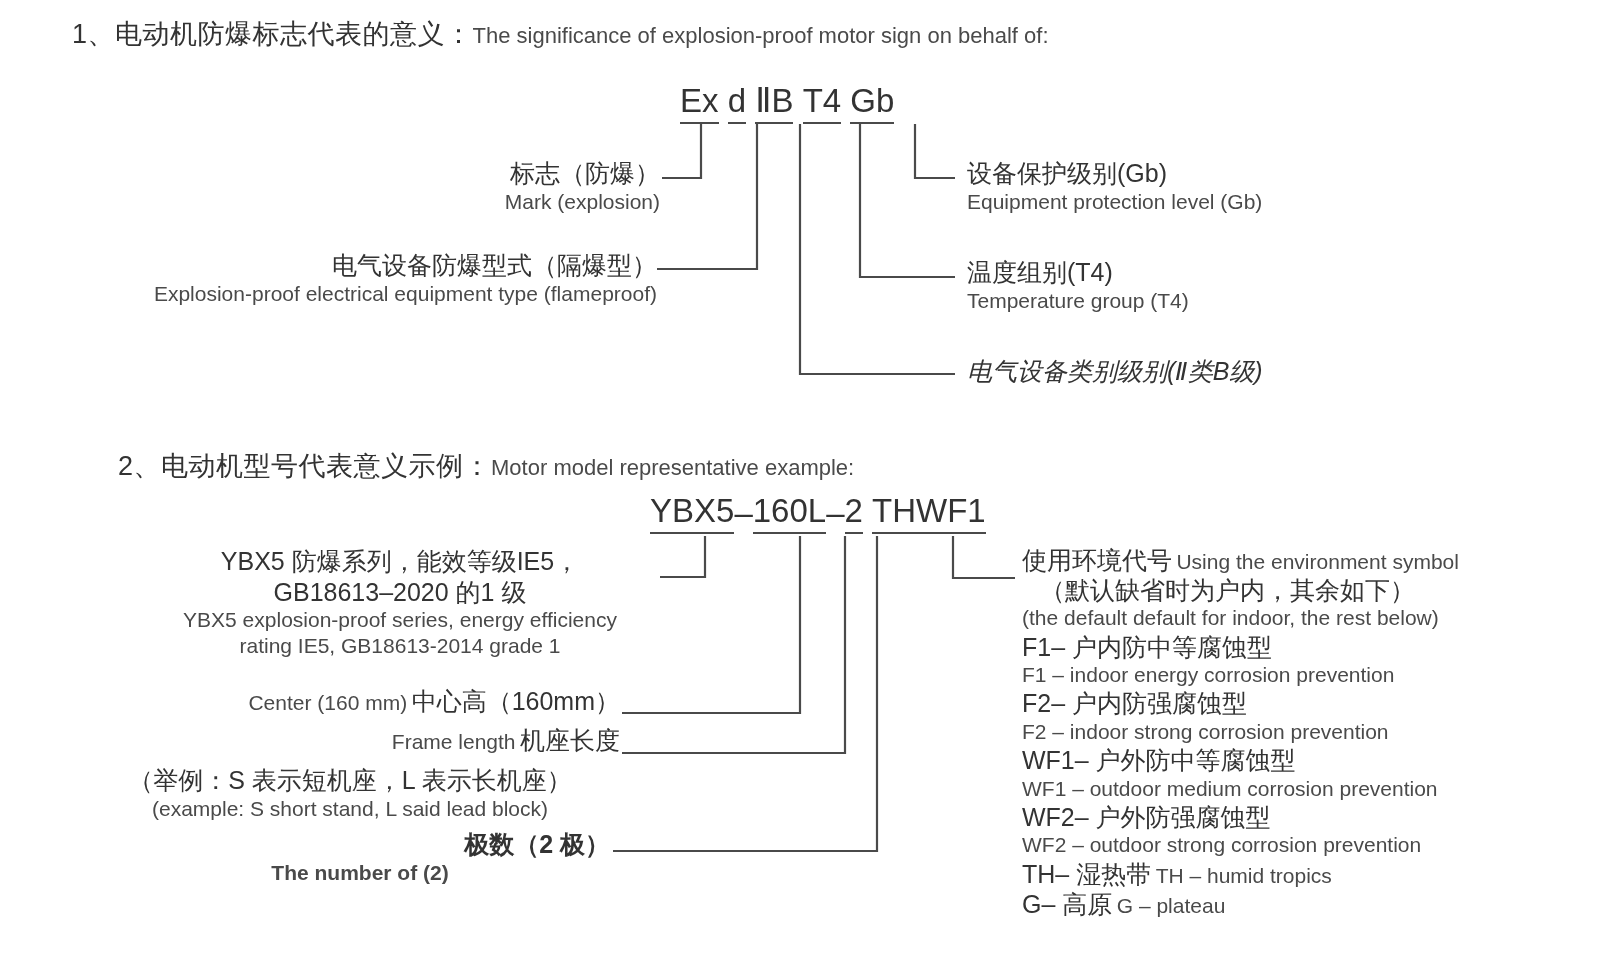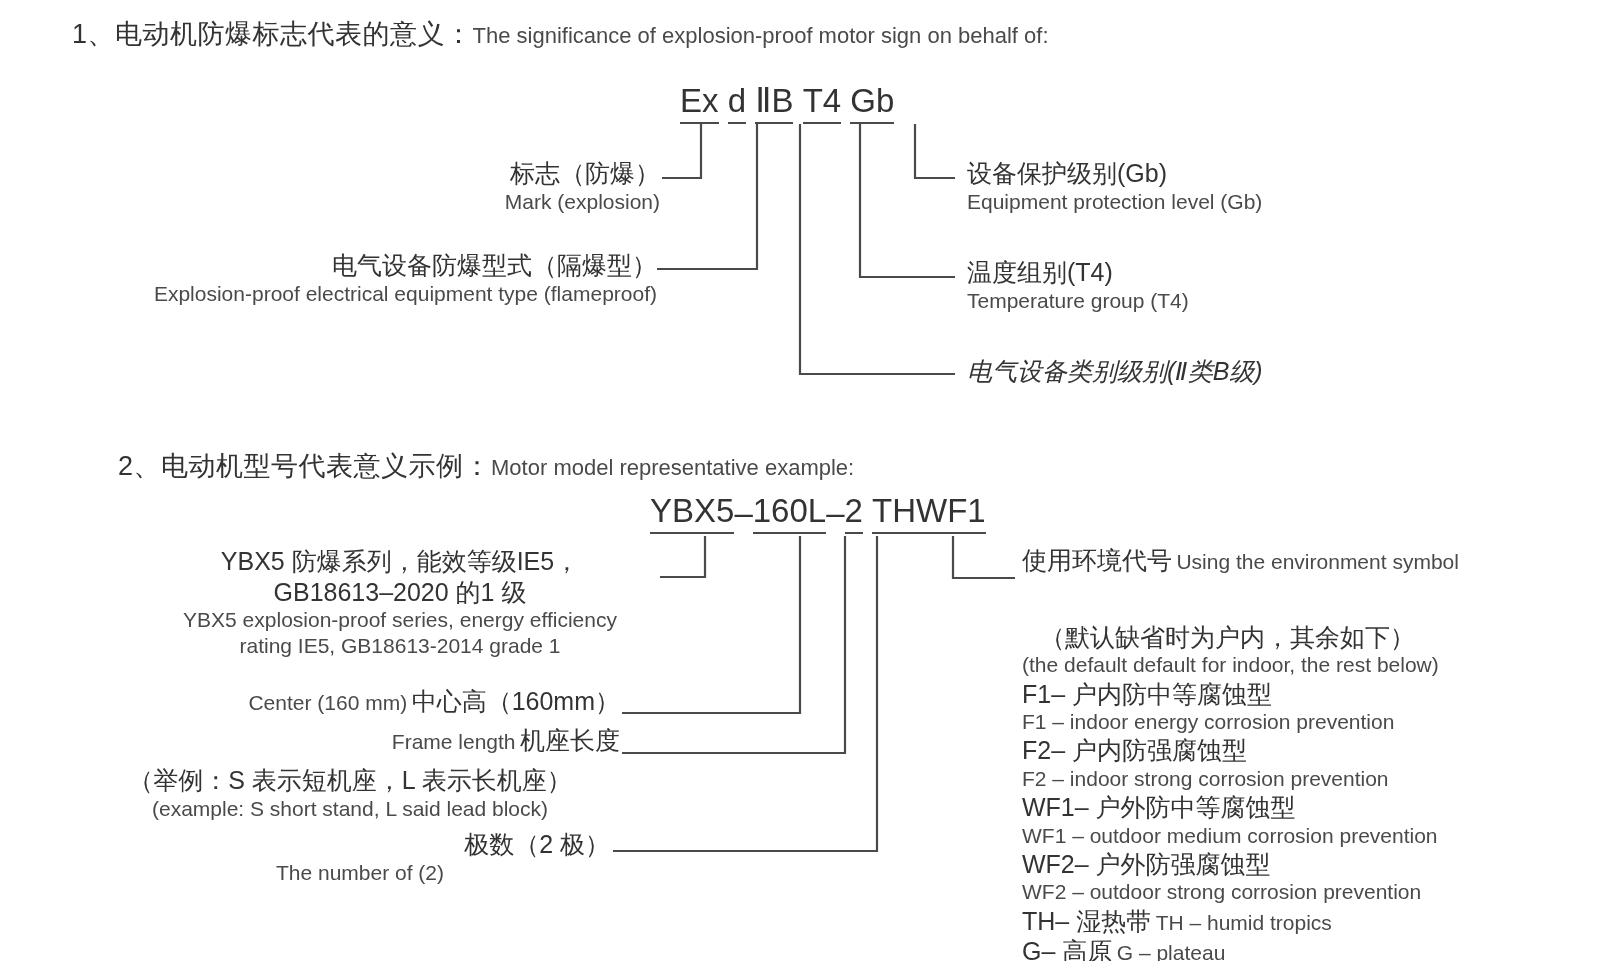--- a/index.html
+++ b/index.html
@@ -195,31 +195,31 @@
   <div class="lbl ta-r" style="left:140px; top:728px; width:480px; line-height:1;">
     <span class="inline-en">Frame length</span>
     <span class="inline-cn">机座长度</span>
   </div>
 
   <div class="lbl ta-c" style="left:70px; top:765px; width:560px;">
     <span class="cn blk">（举例：S 表示短机座，L 表示长机座）</span>
     <span class="en blk">(example: S short stand, L said lead block)</span>
   </div>
 
-  <div class="lbl ta-r" style="left:180px; top:829px; width:430px;">
+  <div class="lbl ta-r" style="left:180px; top:829px; width:430px;font-weight:bold;">
     <span class="cn blk">极数（2 极）</span>
     <span class="en blk ta-c" style="padding-right:70px;">The number of (2)</span>
   </div>
 
   <div class="lbl" style="left:1022px; top:546px;">
     <div style="line-height:1.15;">
       <span class="inline-cn">使用环境代号</span>
       <span class="inline-en">Using the environment symbol</span>
     </div>
-    <div style="padding-left:18px;margin-top:47px;">
+    <div style="padding-left:18px;">
       <span class="cn blk">（默认缺省时为户内，其余如下）</span>
     </div>
     <div>
       <span class="en blk">(the default default for indoor, the rest below)</span>
     </div>
 
     <div>
       <span class="cn blk">F1– 户内防中等腐蚀型</span>
       <span class="en blk">F1 – indoor energy corrosion prevention</span>
     </div>

